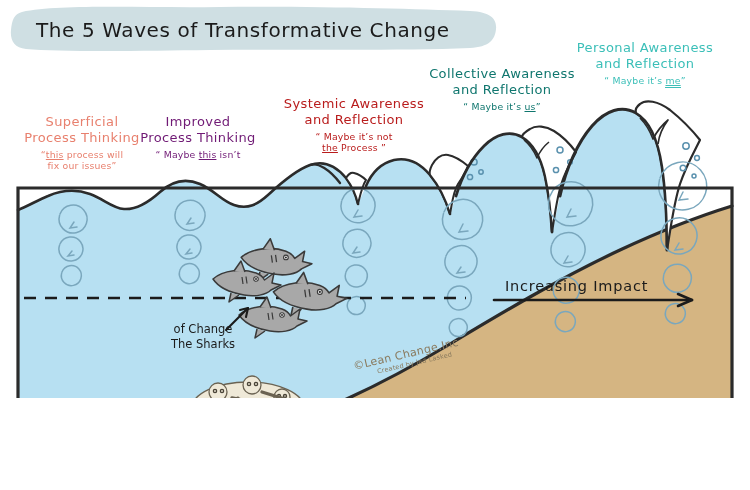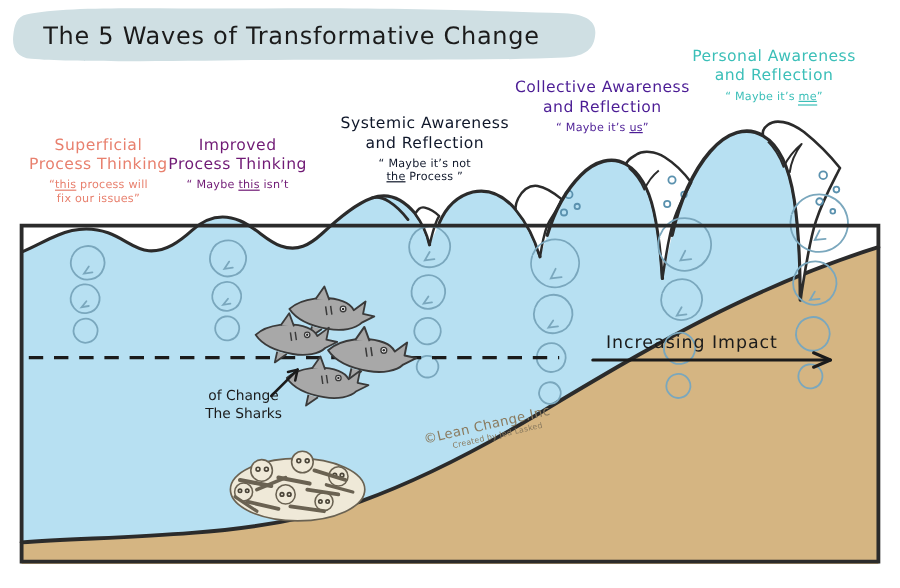--- a/index.html
+++ b/index.html
@@ -6,21 +6,21 @@
     margin: 0;
     padding: 0;
     background: #ffffff;
   }
   body {
     font-family: "DejaVu Sans", sans-serif;
   }
   #canvas {
     position: relative;
     width: 750px;
-    height: 490px;
+    height: 398px;
     background: #ffffff;
     overflow: hidden;
   }
   #art {
     position: absolute;
     left: 0;
     top: 0;
     width: 750px;
     height: 490px;
   }
@@ -325,30 +325,30 @@
   </div>
 
   <div class="lbl" style="left:128px; top:114px; width:140px; color:#701a75;">
     <div class="hd">Improved</div>
     <div class="hd">Process Thinking</div>
     <div class="qt">
       <span>“ Maybe </span><span class="u">this</span><span> isn’t</span>
     </div>
   </div>
 
-  <div class="lbl" style="left:283px; top:96px; width:142px; color:#0f172a;">
+  <div class="lbl" style="left:283px; top:96px; width:142px; color:#b91c1c;">
     <div class="hd">Systemic Awareness</div>
     <div class="hd">and Reflection</div>
     <div class="qt">
       <div>“ Maybe it’s not</div>
       <div><span class="u">the</span><span> Process ”</span></div>
     </div>
   </div>
 
-  <div class="lbl" style="left:428px; top:66px; width:148px; color:#4c1d95;">
+  <div class="lbl" style="left:428px; top:66px; width:148px; color:#0f766e;">
     <div class="hd">Collective Awareness</div>
     <div class="hd">and Reflection</div>
     <div class="qt">
       <span>“ Maybe it’s </span><span class="u">us</span><span>”</span>
     </div>
   </div>
 
   <div class="lbl" style="left:570px; top:40px; width:150px; color:#3bbfb8;">
     <div class="hd">Personal Awareness</div>
     <div class="hd">and Reflection</div>

